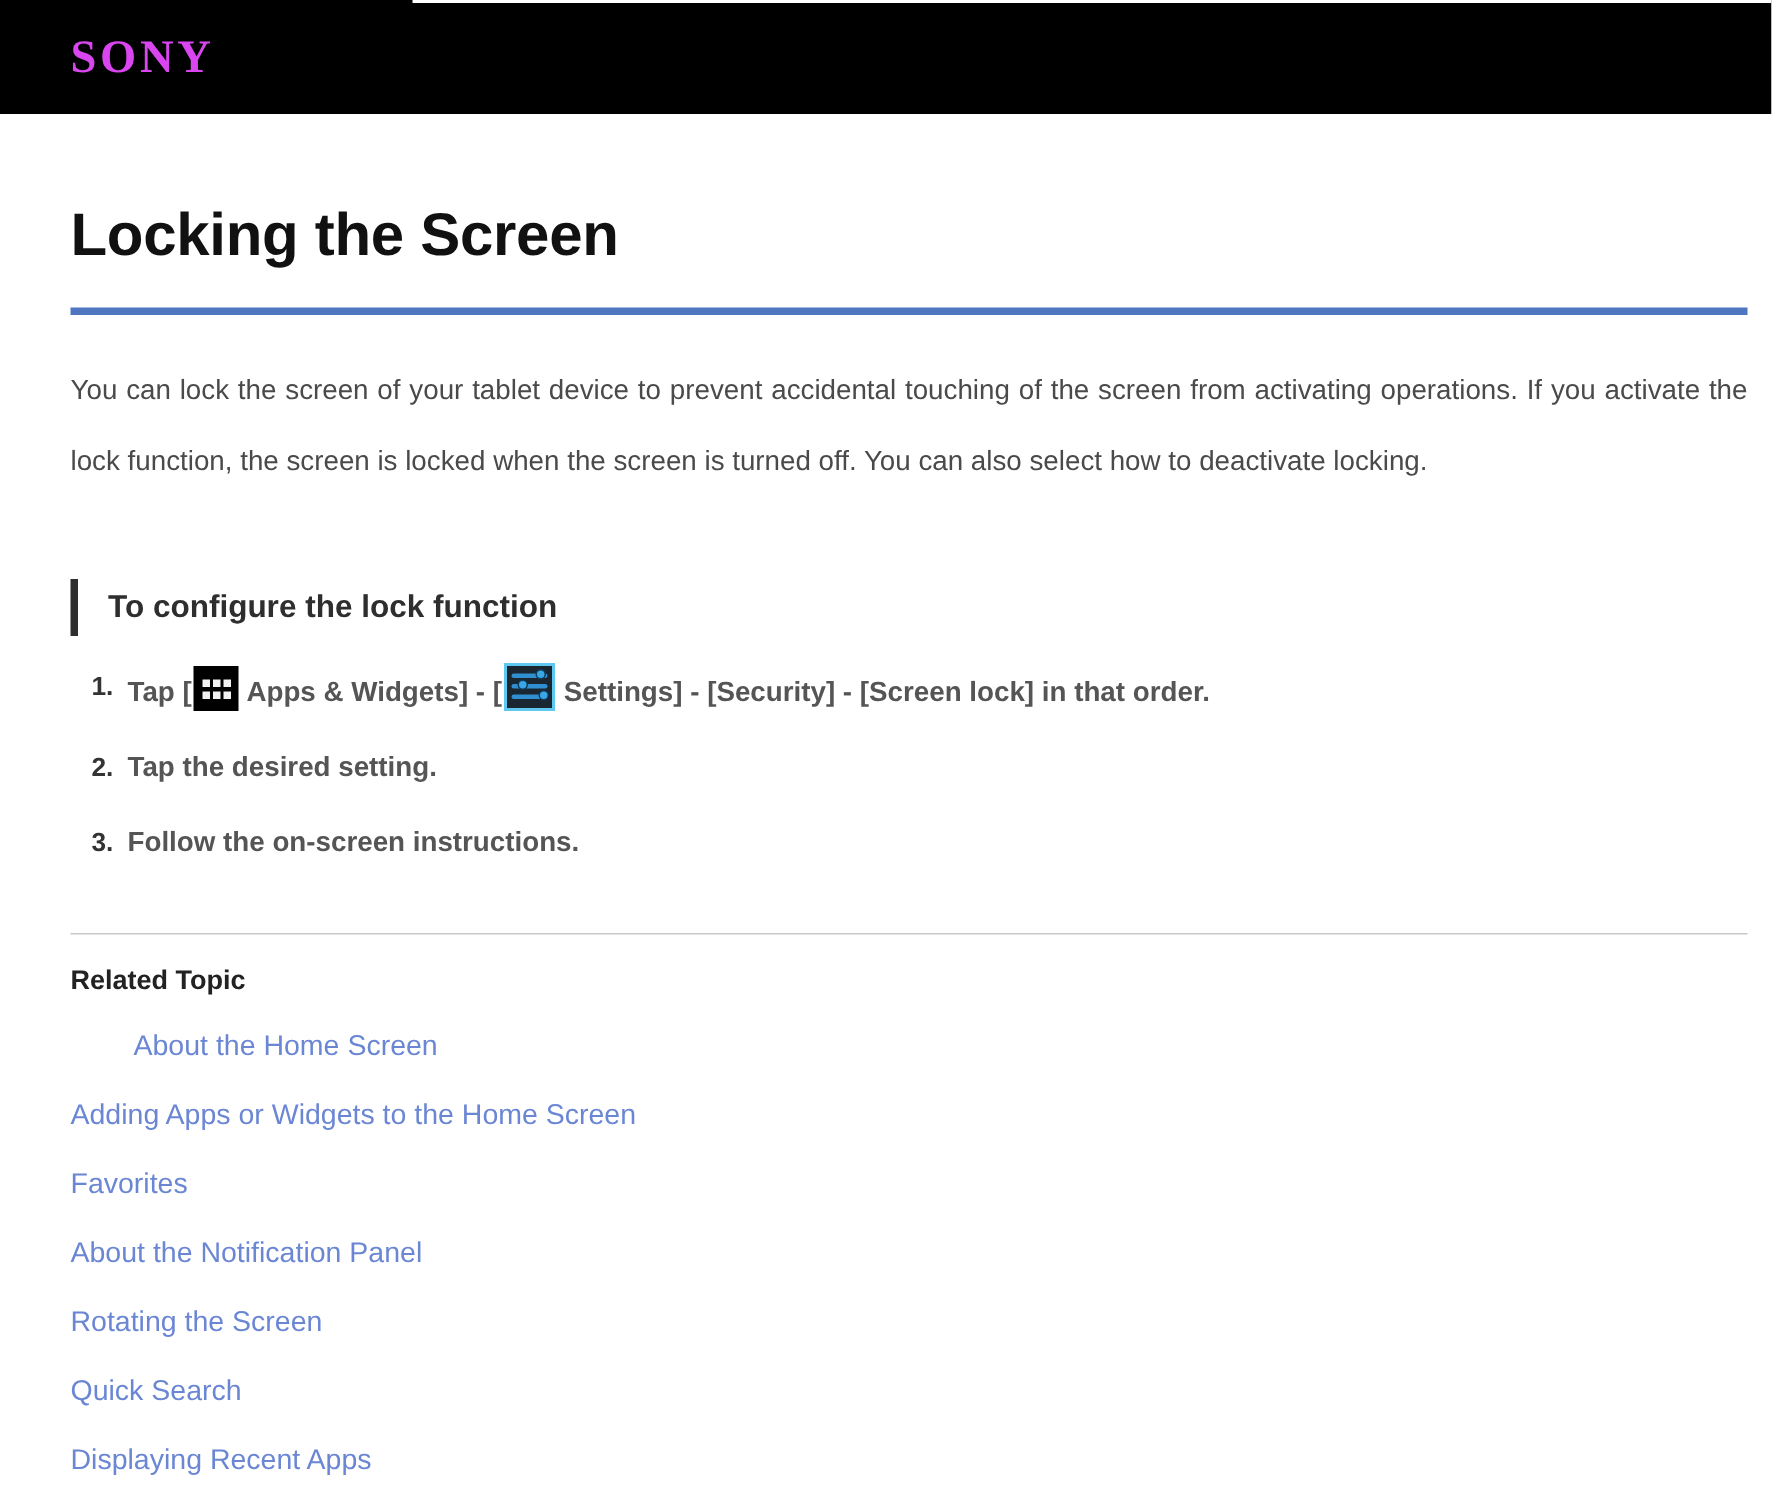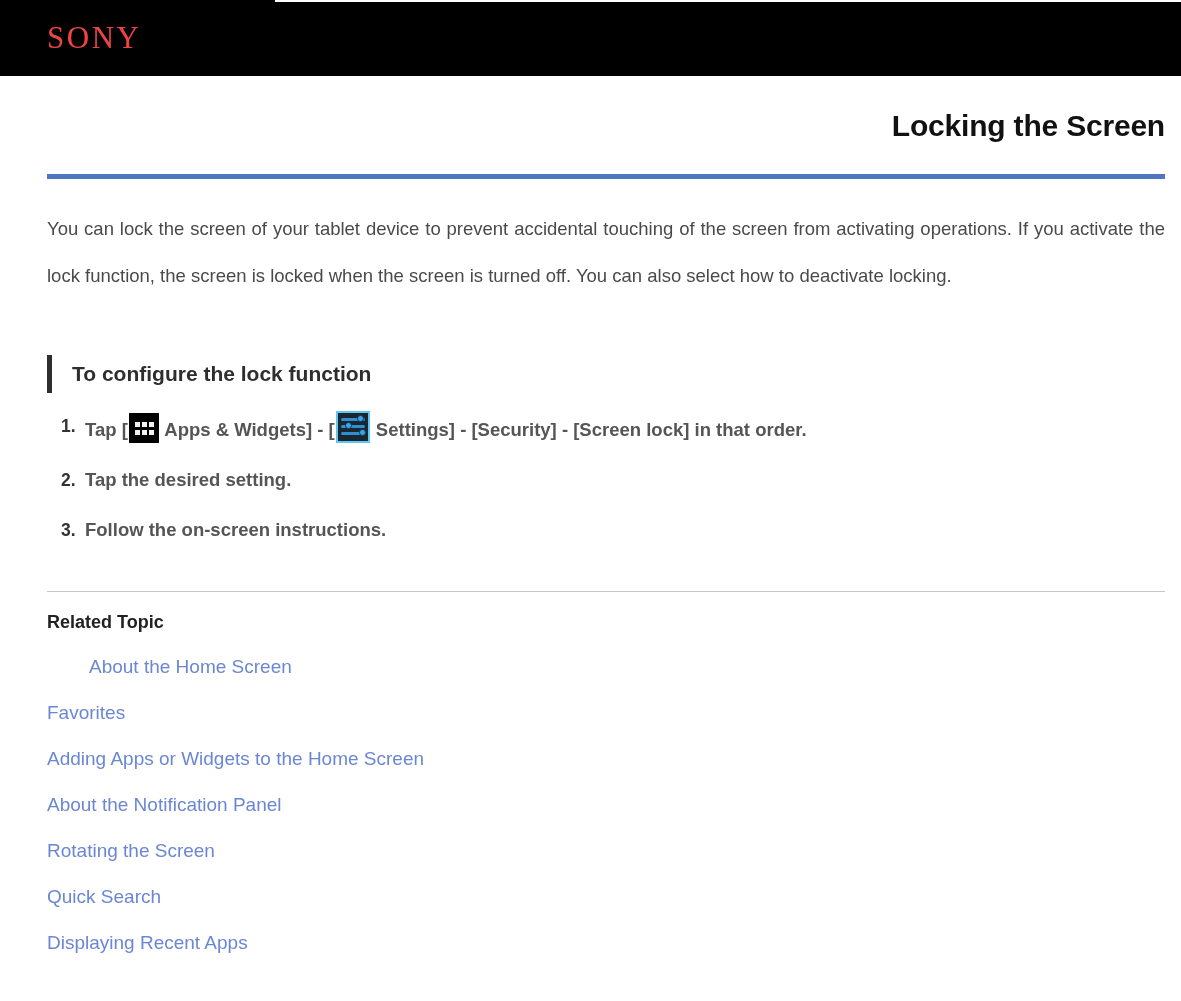--- a/index.html
+++ b/index.html
@@ -28,47 +28,46 @@
     top: 0;
     left: 275px;
     right: 0;
     height: 2px;
     background: #ffffff;
   }
   .sony-logo {
     position: absolute;
     left: 47px;
     top: 19px;
-    color: #ef4444;
+    color: #d946ef;
     font-family: "Liberation Serif", "DejaVu Serif", serif;
     font-size: 31px;
-    font-weight: 400;
+    font-weight: 700;
     letter-spacing: 2.5px;
     line-height: 38px;
     -webkit-font-smoothing: antialiased;
   }
 
   
   .page {
     padding: 0 47px;
     width: 1181px;
   }
   .content {
     width: 1118px;
   }
 
   .page-title {
     margin: 0;
-    padding-top: 32px;
-    font-size: 30px;
+    padding-top: 63px;
+    font-size: 40px;
     font-weight: 700;
     color: #111111;
     line-height: 36px;
     letter-spacing: -0.2px;
-    text-align: right;
   }
 
   .title-rule {
     margin-top: 30px;
     height: 5px;
     background: #4f76c0;
     width: 100%;
   }
 
   .intro {
@@ -264,24 +263,24 @@
 
     <div class="related-rule"></div>
 
     <h3 class="related-title">Related Topic</h3>
 
     <ul class="related-list">
       <li>
           <a class="related-link">About the Home Screen</a>
         </li>
       <li>
+          <a class="related-link">Adding Apps or Widgets to the Home Screen</a>
+        </li>
+      <li>
           <a class="related-link">Favorites</a>
-        </li>
-      <li>
-          <a class="related-link">Adding Apps or Widgets to the Home Screen</a>
         </li>
       <li>
           <a class="related-link">About the Notification Panel</a>
         </li>
       <li>
           <a class="related-link">Rotating the Screen</a>
         </li>
       <li>
           <a class="related-link">Quick Search</a>
         </li>

